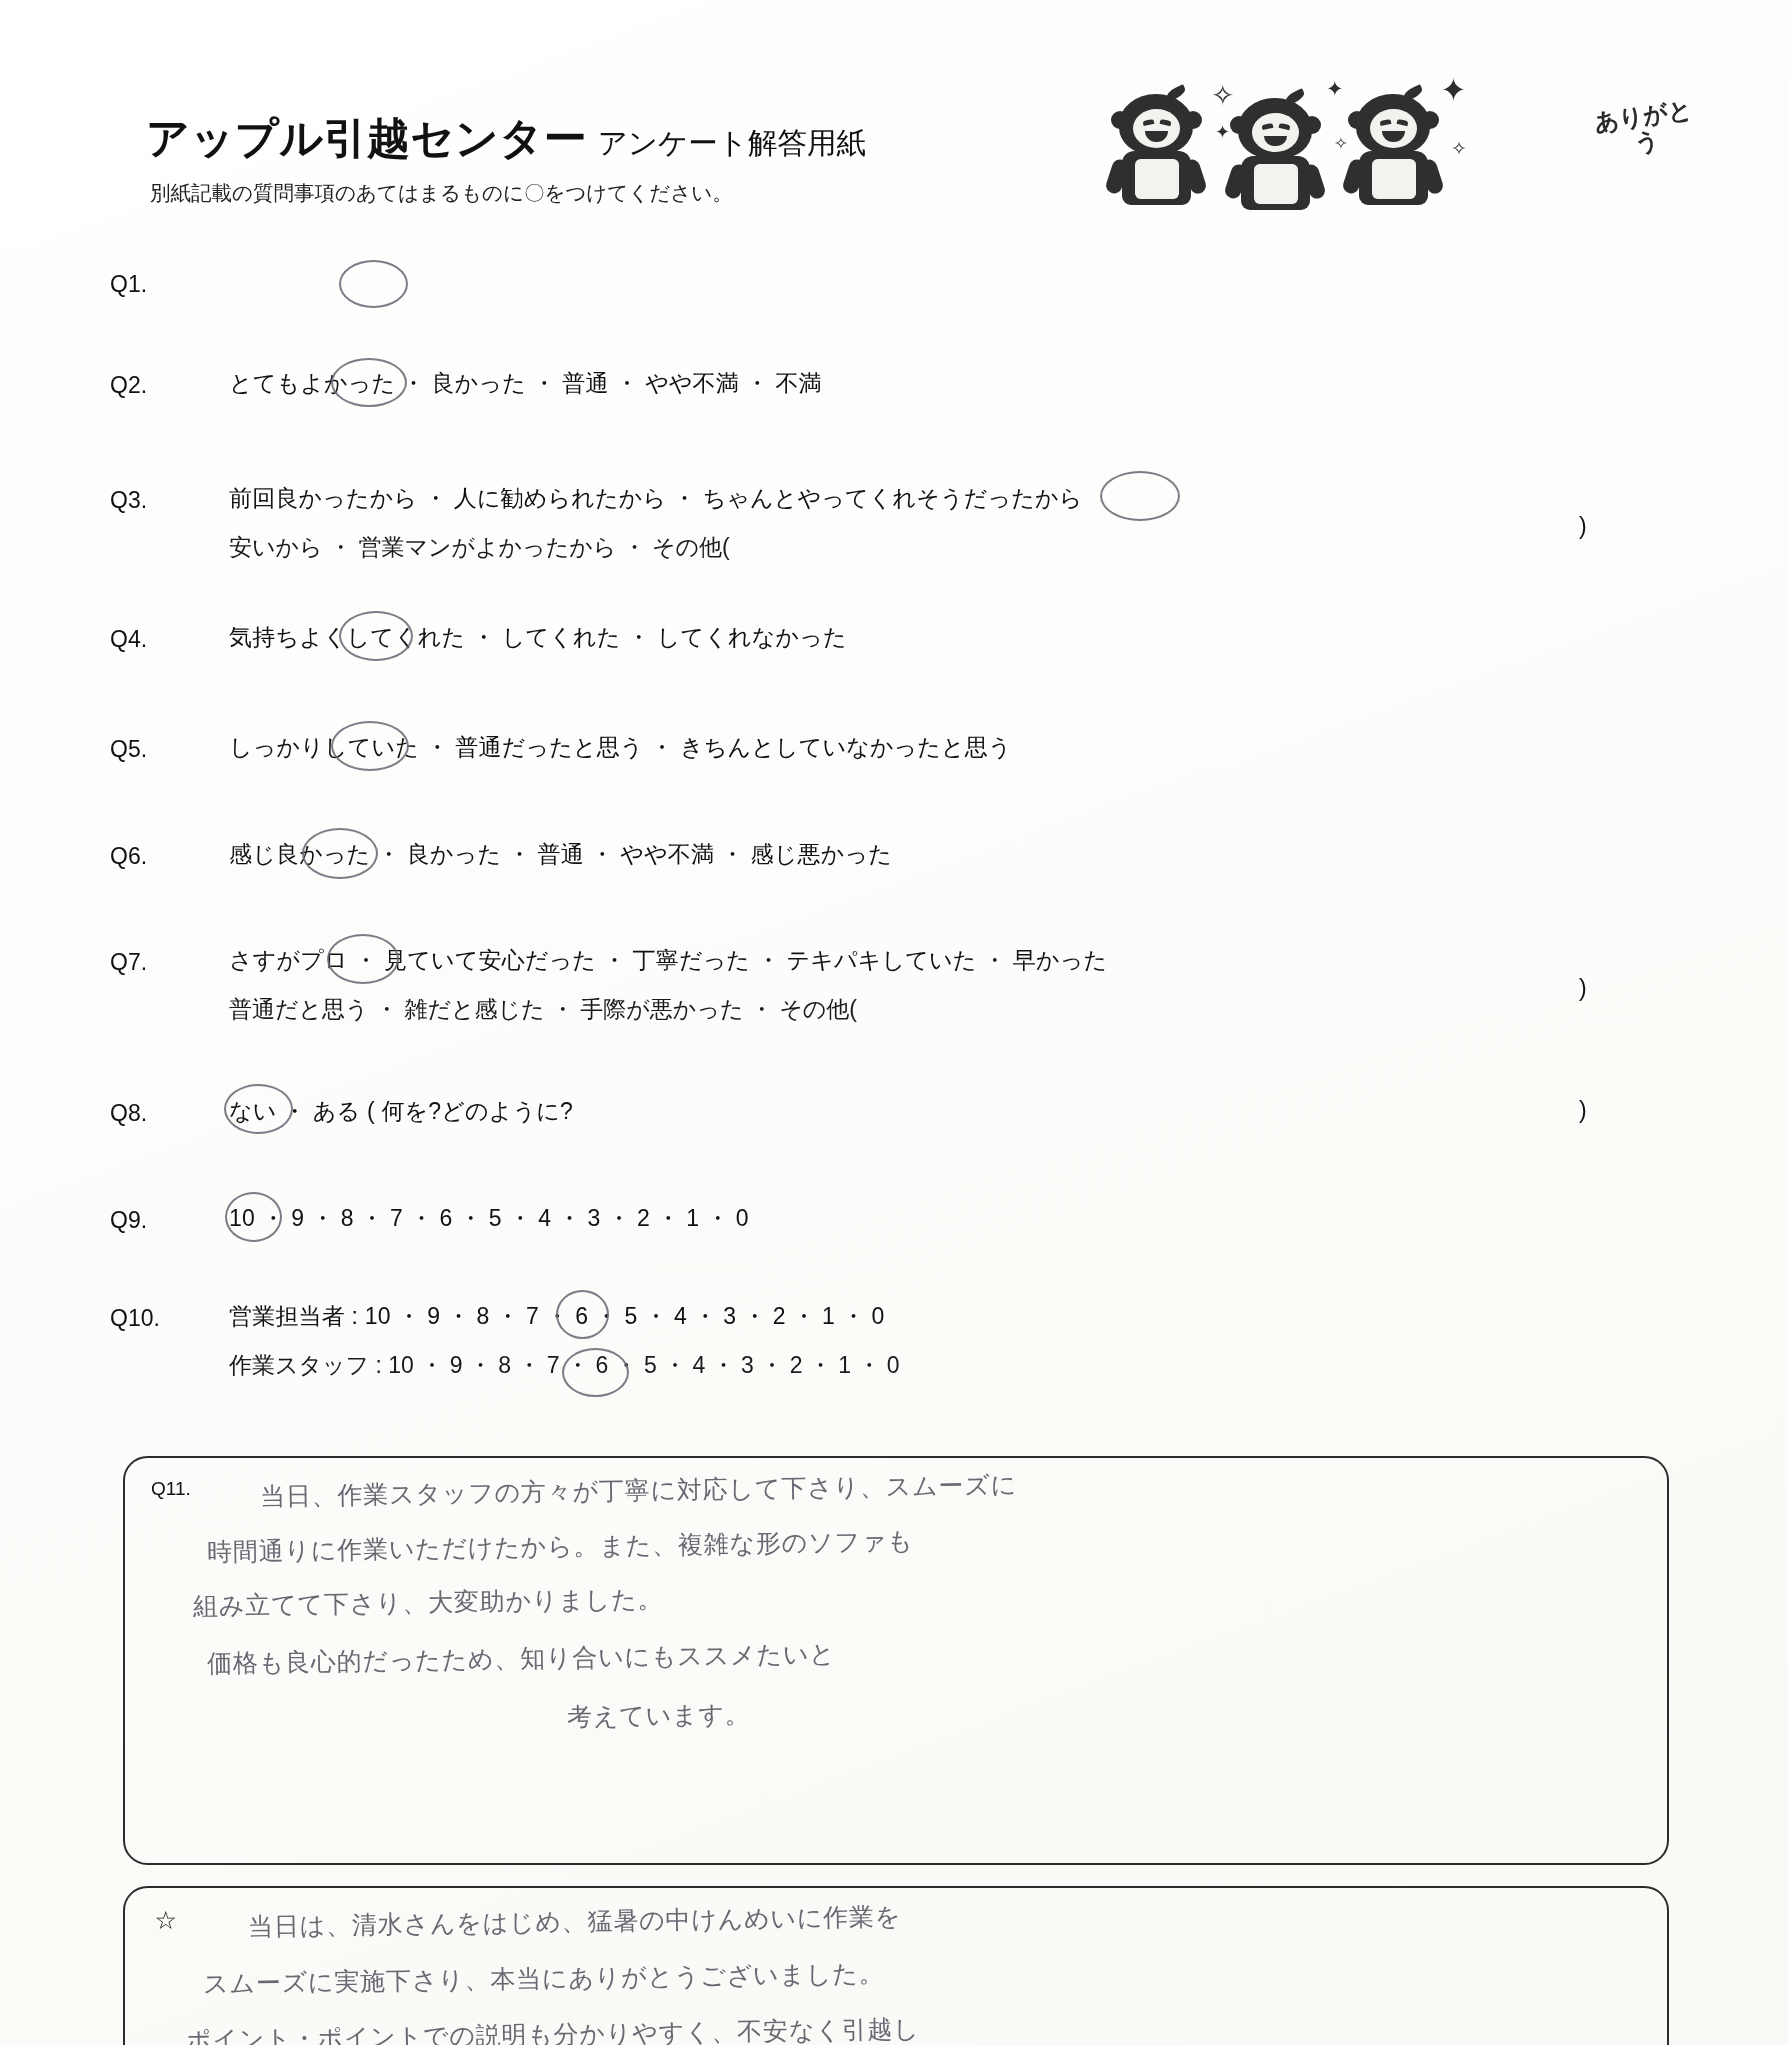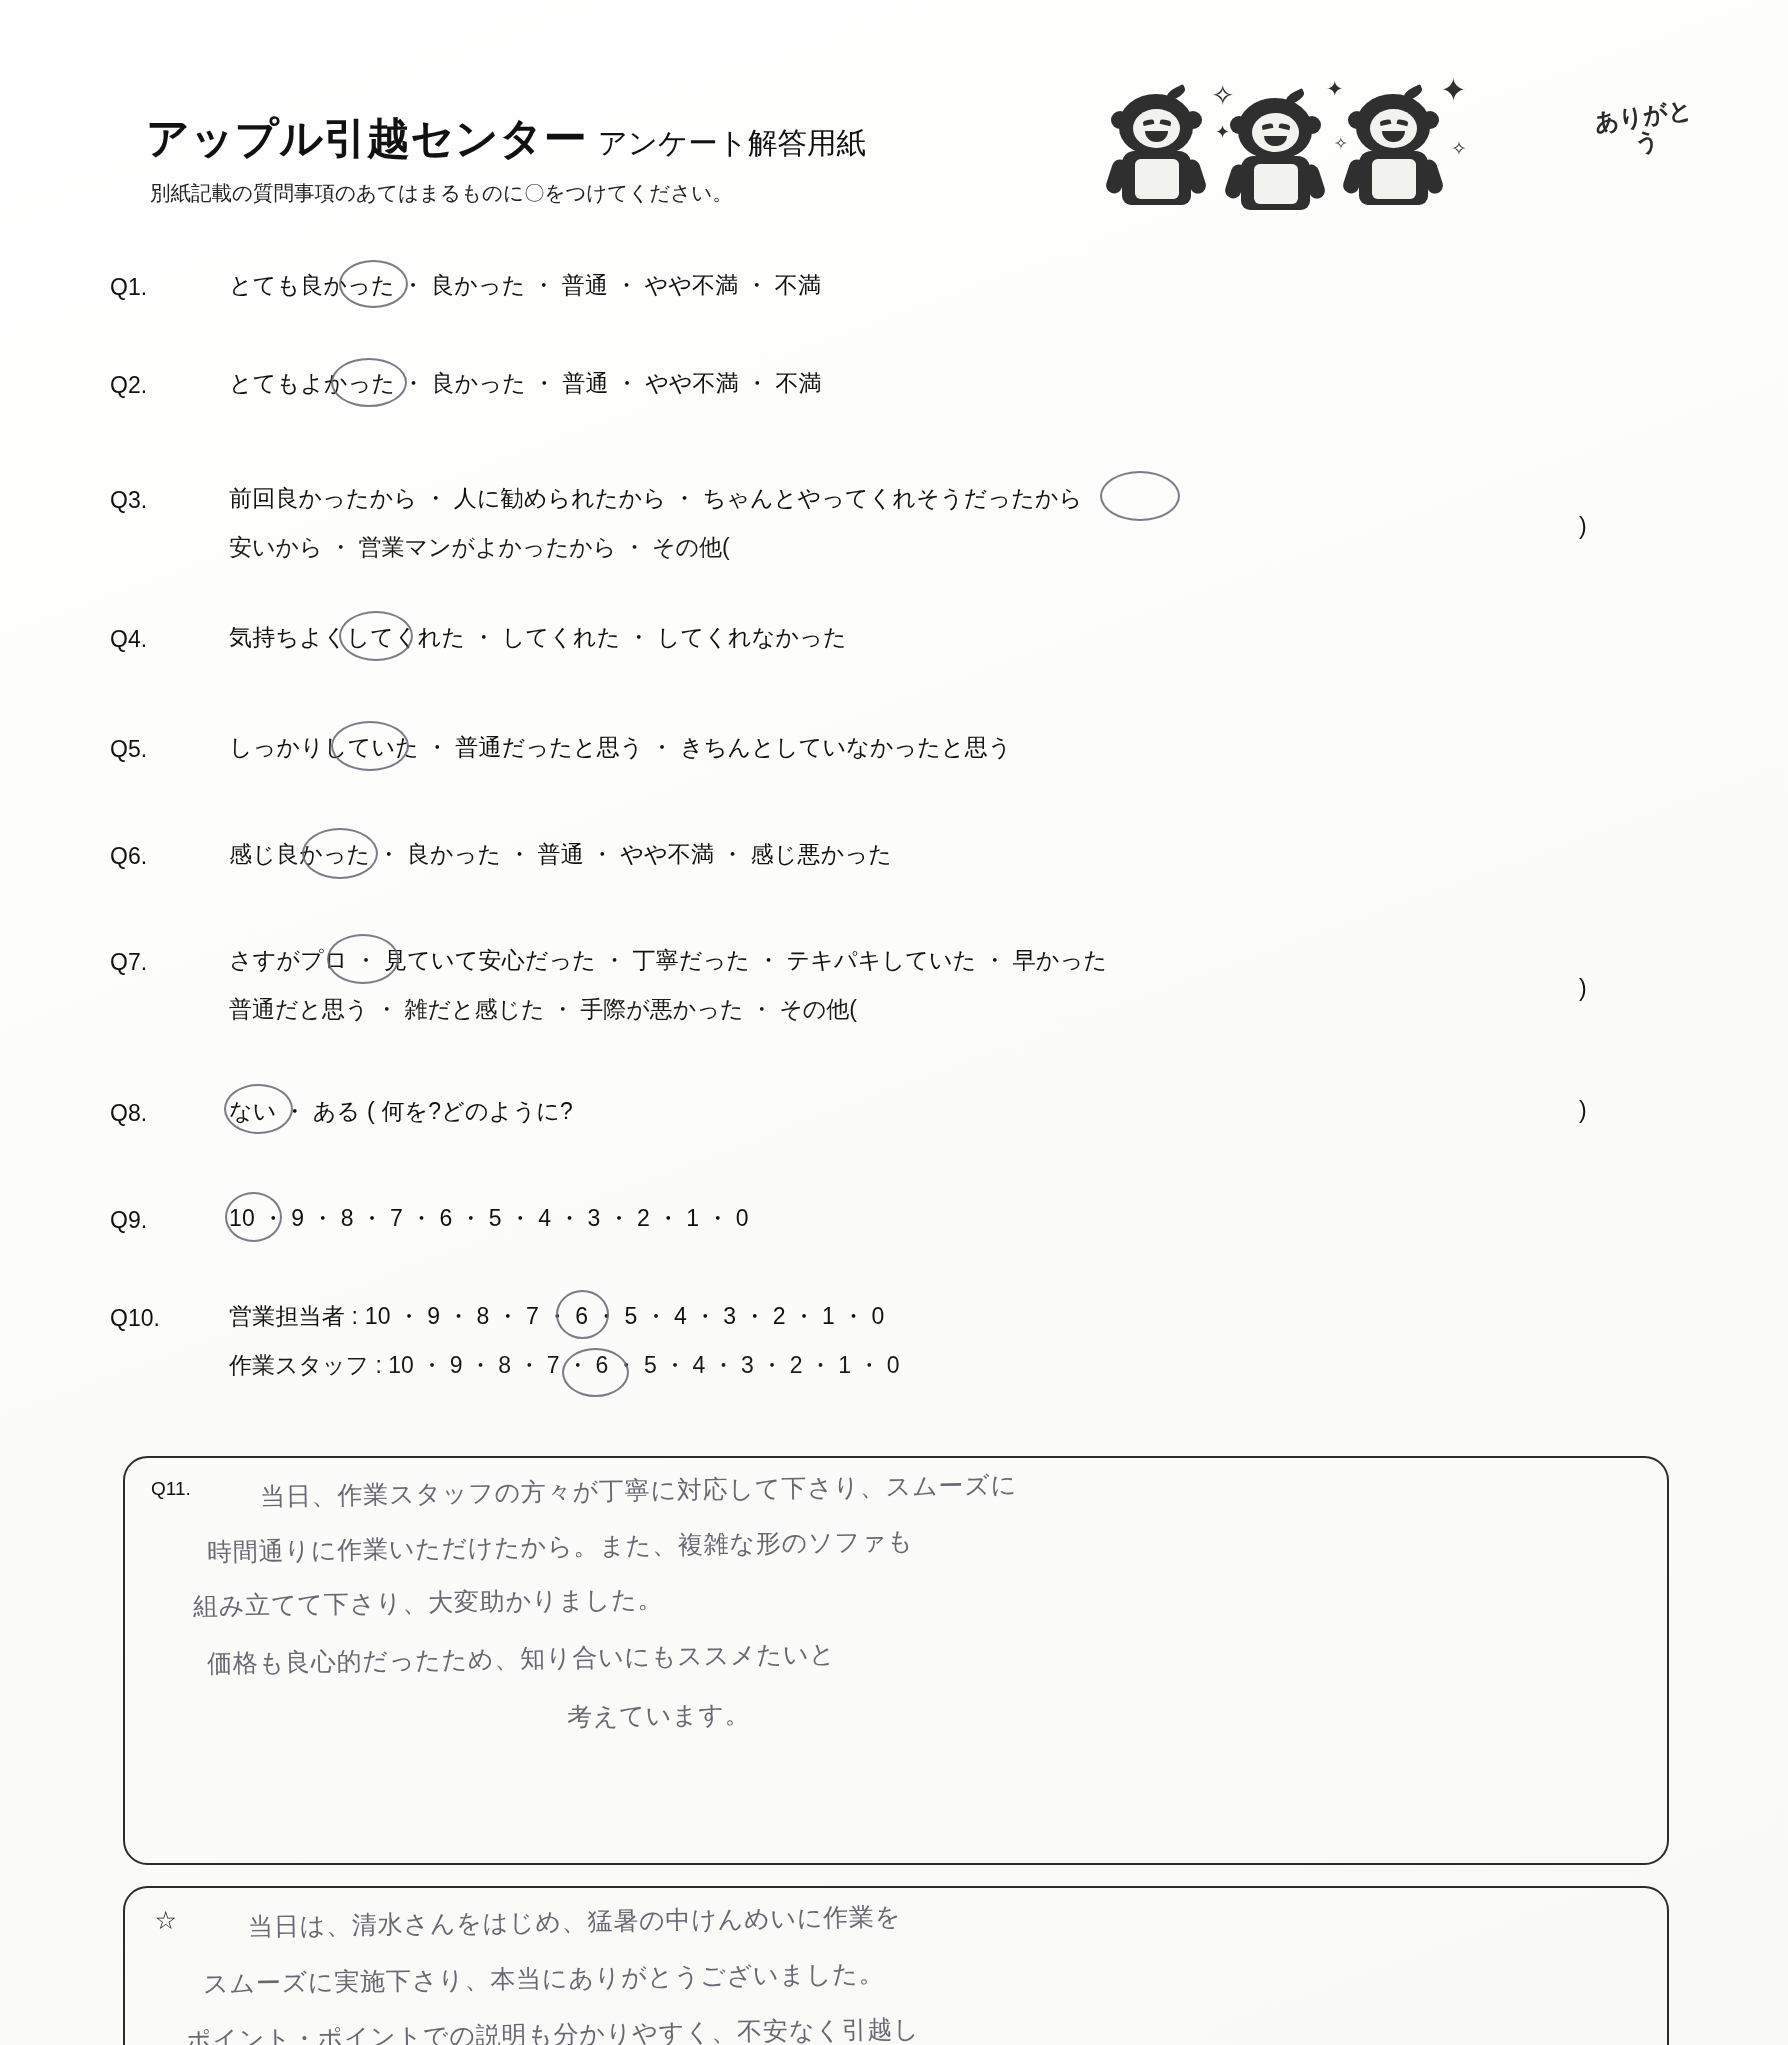--- a/index.html
+++ b/index.html
@@ -302,21 +302,20 @@
       <span class="sparkle" style="left:221px; top:4.1px; font-size:21px;">✦</span>
       <span class="sparkle" style="left:229px; top:61px; font-size:16.4px;">✧</span>
       <span class="sparkle" style="left:335px; top:0px; font-size:32px;">✦</span>
       <span class="sparkle" style="left:346px; top:65px; font-size:19px;">✧</span>
       <div class="thanks">ありがとう</div>
     </div>
 
     <div class="q-block" style="top:270px;">
       <div class="q-row">
         <div class="q-label">Q1.</div>
-        <div class="q-opts">とても良かった ・ 良かった ・ 普通 ・ やや不満 ・ 不満</div>
       </div>
       <div class="circ" style="left:229px; top:-9.8px; width:65px; height:44px;"></div>
     </div>
 
     <div class="q-block" style="top:368px;">
       <div class="q-row">
         <div class="q-label">Q2.</div>
         <div class="q-opts">とてもよかった ・ 良かった ・ 普通 ・ やや不満 ・ 不満</div>
       </div>
       <div class="circ" style="left:221px; top:-9.8px; width:72px; height:45px;"></div>

